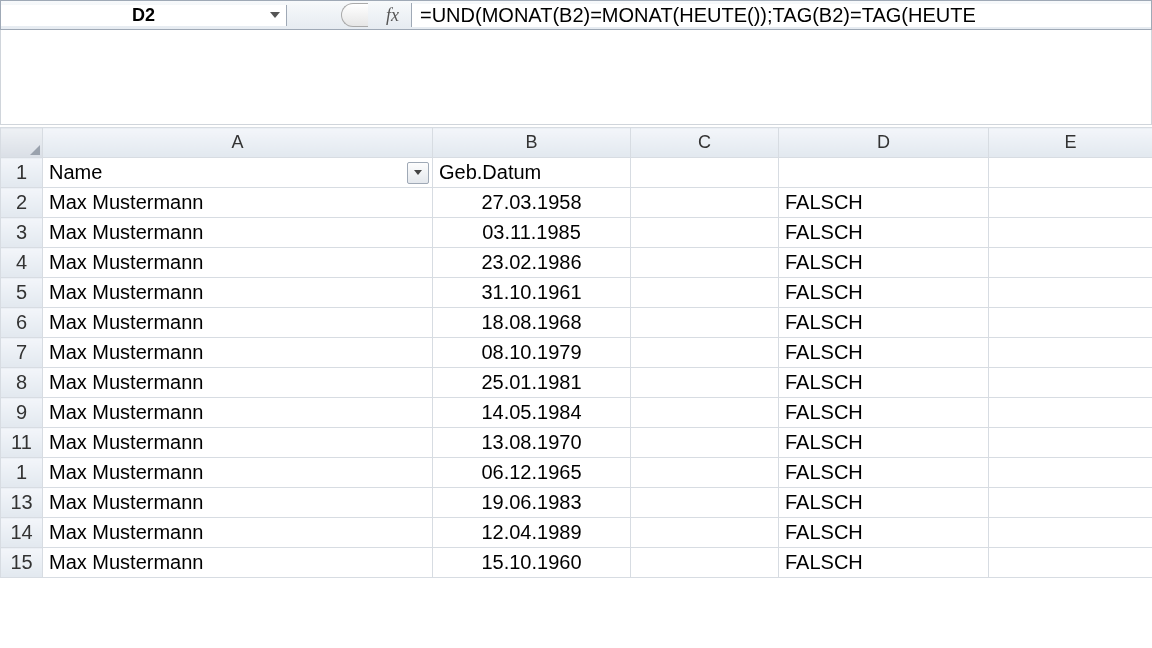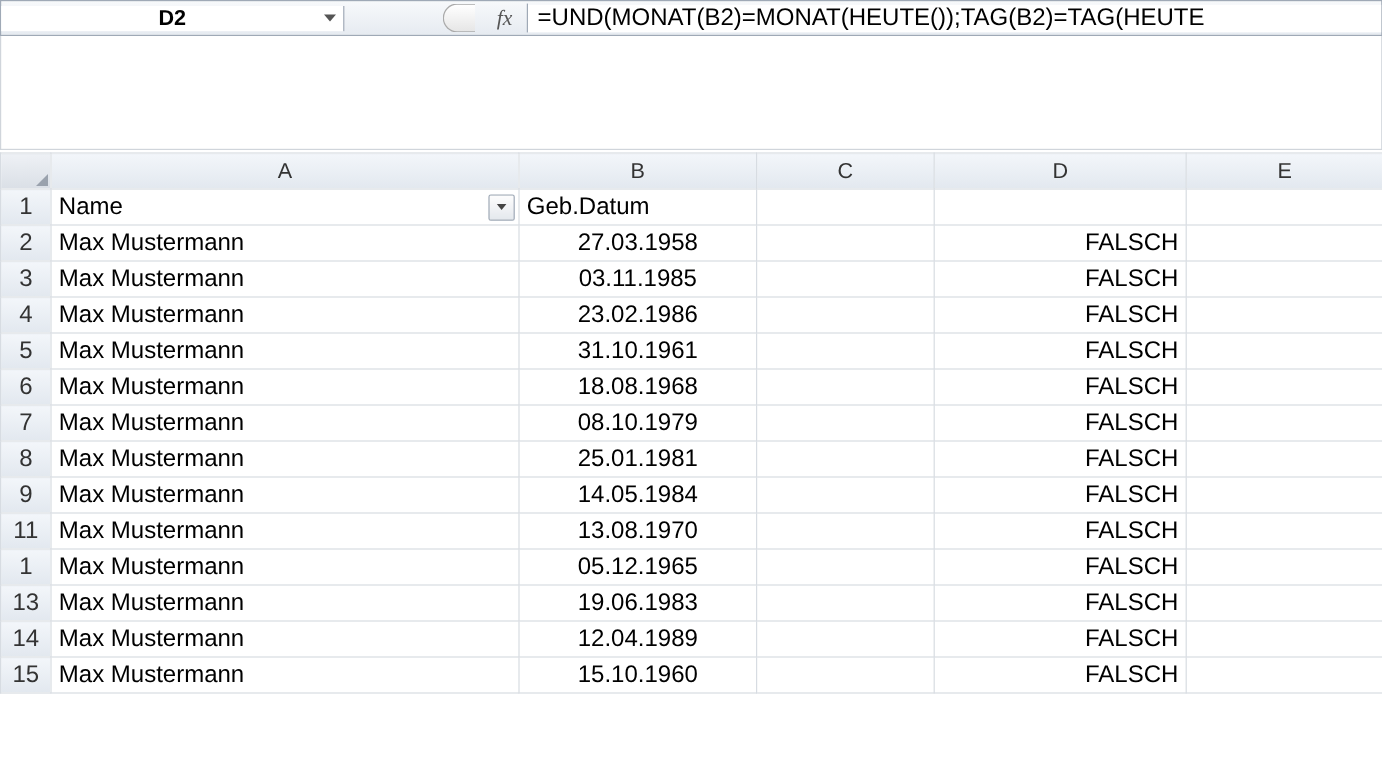--- a/index.html
+++ b/index.html
@@ -48,21 +48,20 @@
     min-width:0;
   }
   .fx-btn{
     width:125px;
     display:flex;
     align-items:center;
     justify-content:flex-end;
     padding-right:12px;
     box-sizing:border-box;
     border-right:1px solid #9fa9b6;
-    margin-left:28px;
   }
   .fx-btn .curve{
     width:26px;height:22px;
     border:1px solid #aaa;
     border-right:none;
     border-radius:20px 0 0 20px;
     background:linear-gradient(#fff,#e6e6e6);
     margin-right:18px;
   }
   .fx-label{
@@ -129,21 +128,21 @@
     color:#333;
     width:42px;
   }
   .colA{width:390px;}
   .colB{width:198px;}
   .colC{width:148px;}
   .colD{width:210px;}
   .colE{width:164px;}
   .txt-left{text-align:left;}
   .txt-right{text-align:center;}
-  .txt-center{text-align:right;}
+  .txt-center{text-align:left;}
   .filter-cell{position:relative;margin-top:10px;}
   .filter-btn{
     position:absolute;
     right:3px;top:50%;
     transform:translateY(-50%);
     width:20px;height:20px;
     border:1px solid #9fa9b6;
     background:linear-gradient(#fdfdfd,#e4e8ed);
     border-radius:2px;
     display:flex;
@@ -279,21 +278,21 @@
         <td class="row-hdr">11</td>
         <td class="txt-left">Max Mustermann</td>
         <td class="txt-right">13.08.1970</td>
         <td class="txt-left"></td>
         <td class="txt-center">FALSCH</td>
         <td class="txt-left"></td>
       </tr>
       <tr>
         <td class="row-hdr">1</td>
         <td class="txt-left">Max Mustermann</td>
-        <td class="txt-right">05.12.1965</td>
+        <td class="txt-right">06.12.1965</td>
         <td class="txt-left"></td>
         <td class="txt-center">FALSCH</td>
         <td class="txt-left"></td>
       </tr>
       <tr>
         <td class="row-hdr">13</td>
         <td class="txt-left">Max Mustermann</td>
         <td class="txt-right">19.06.1983</td>
         <td class="txt-left"></td>
         <td class="txt-center">FALSCH</td>

